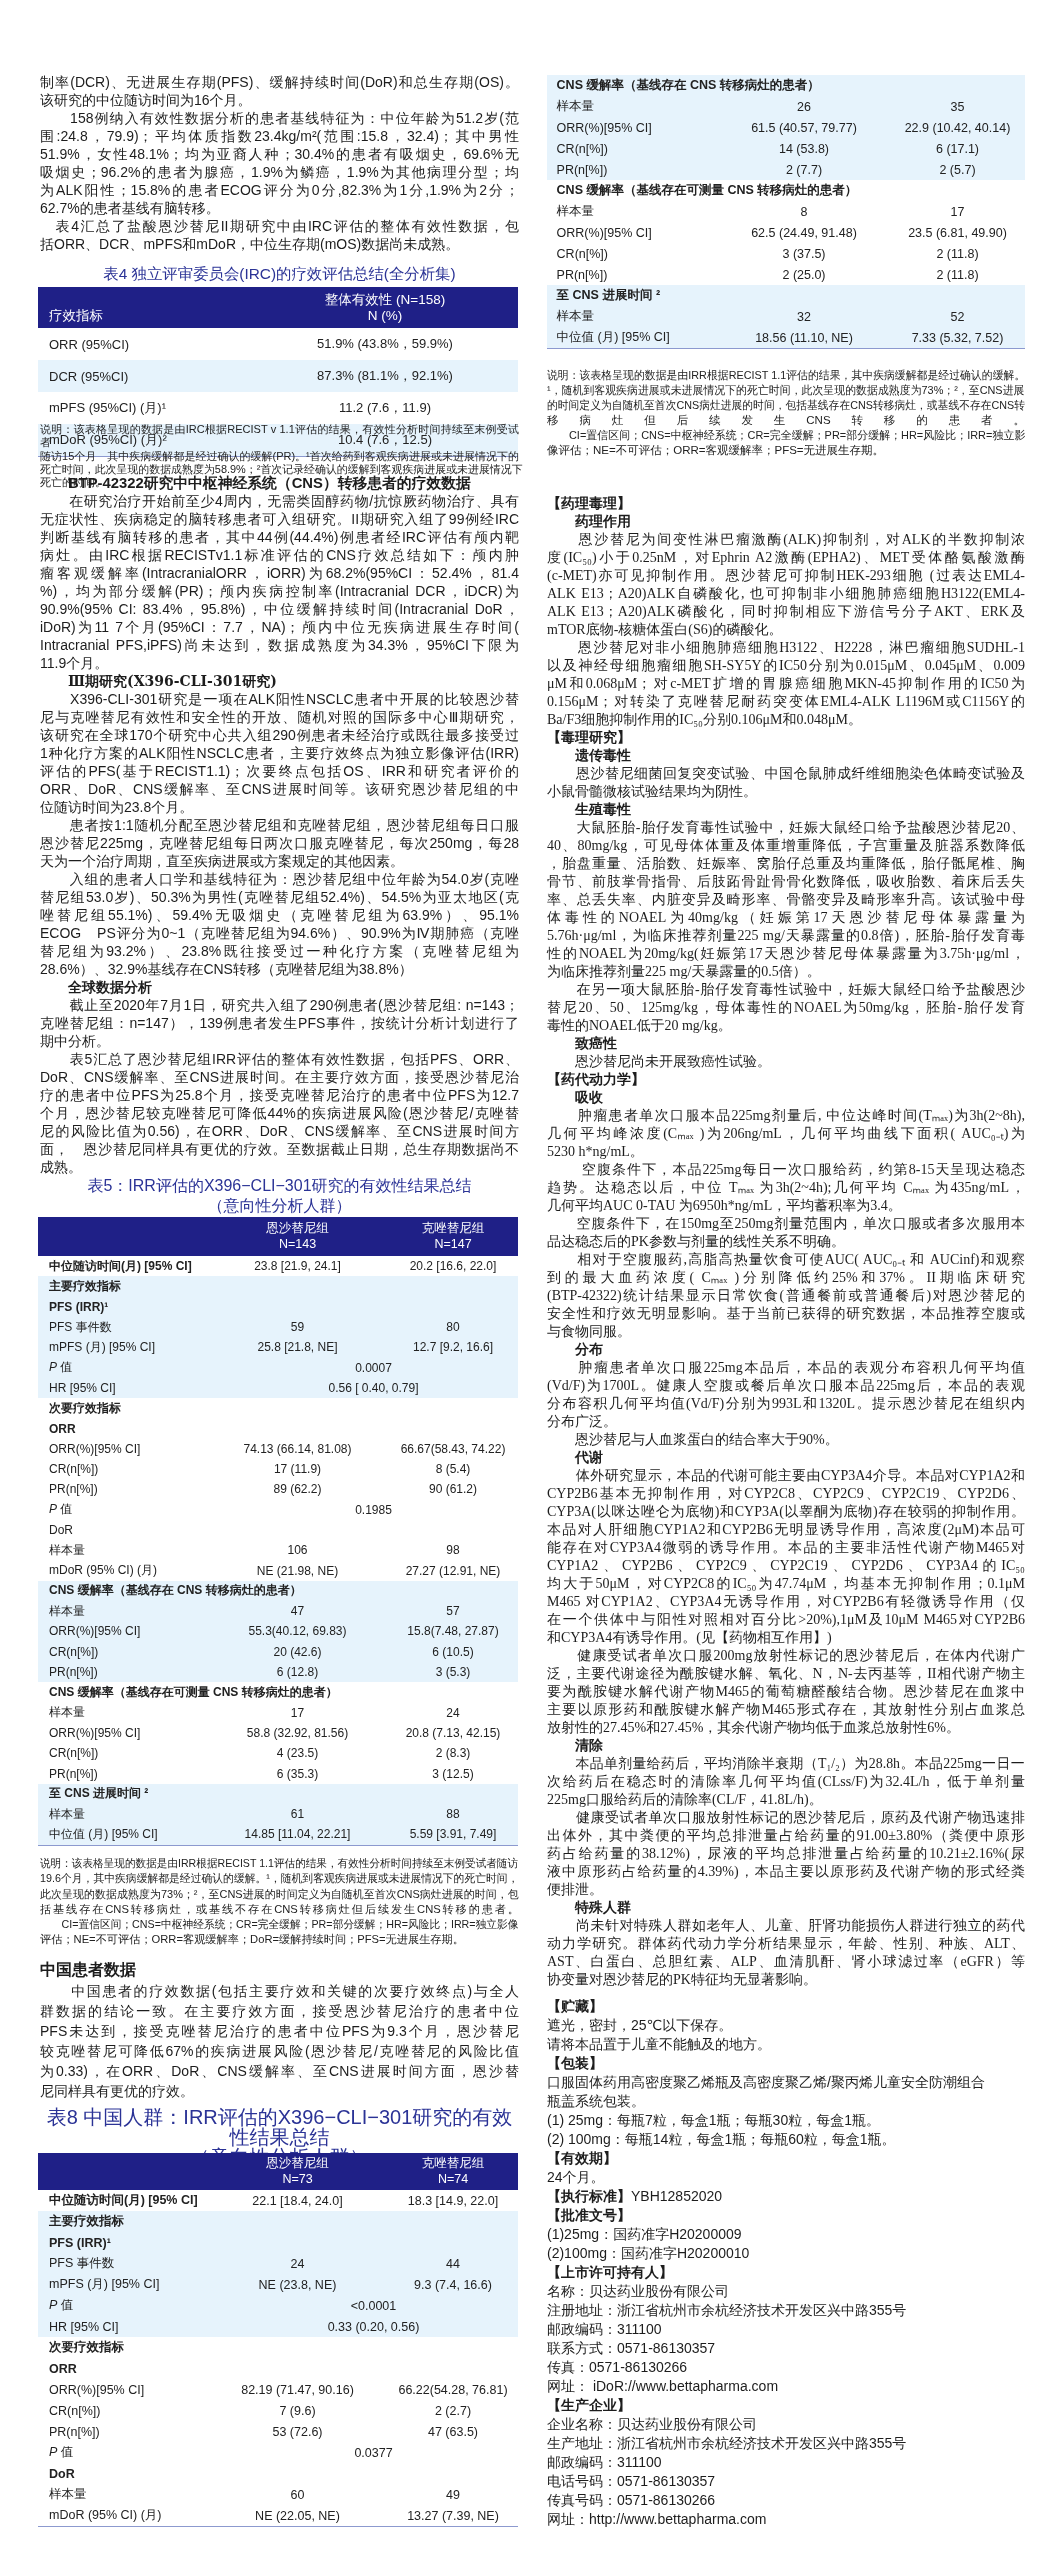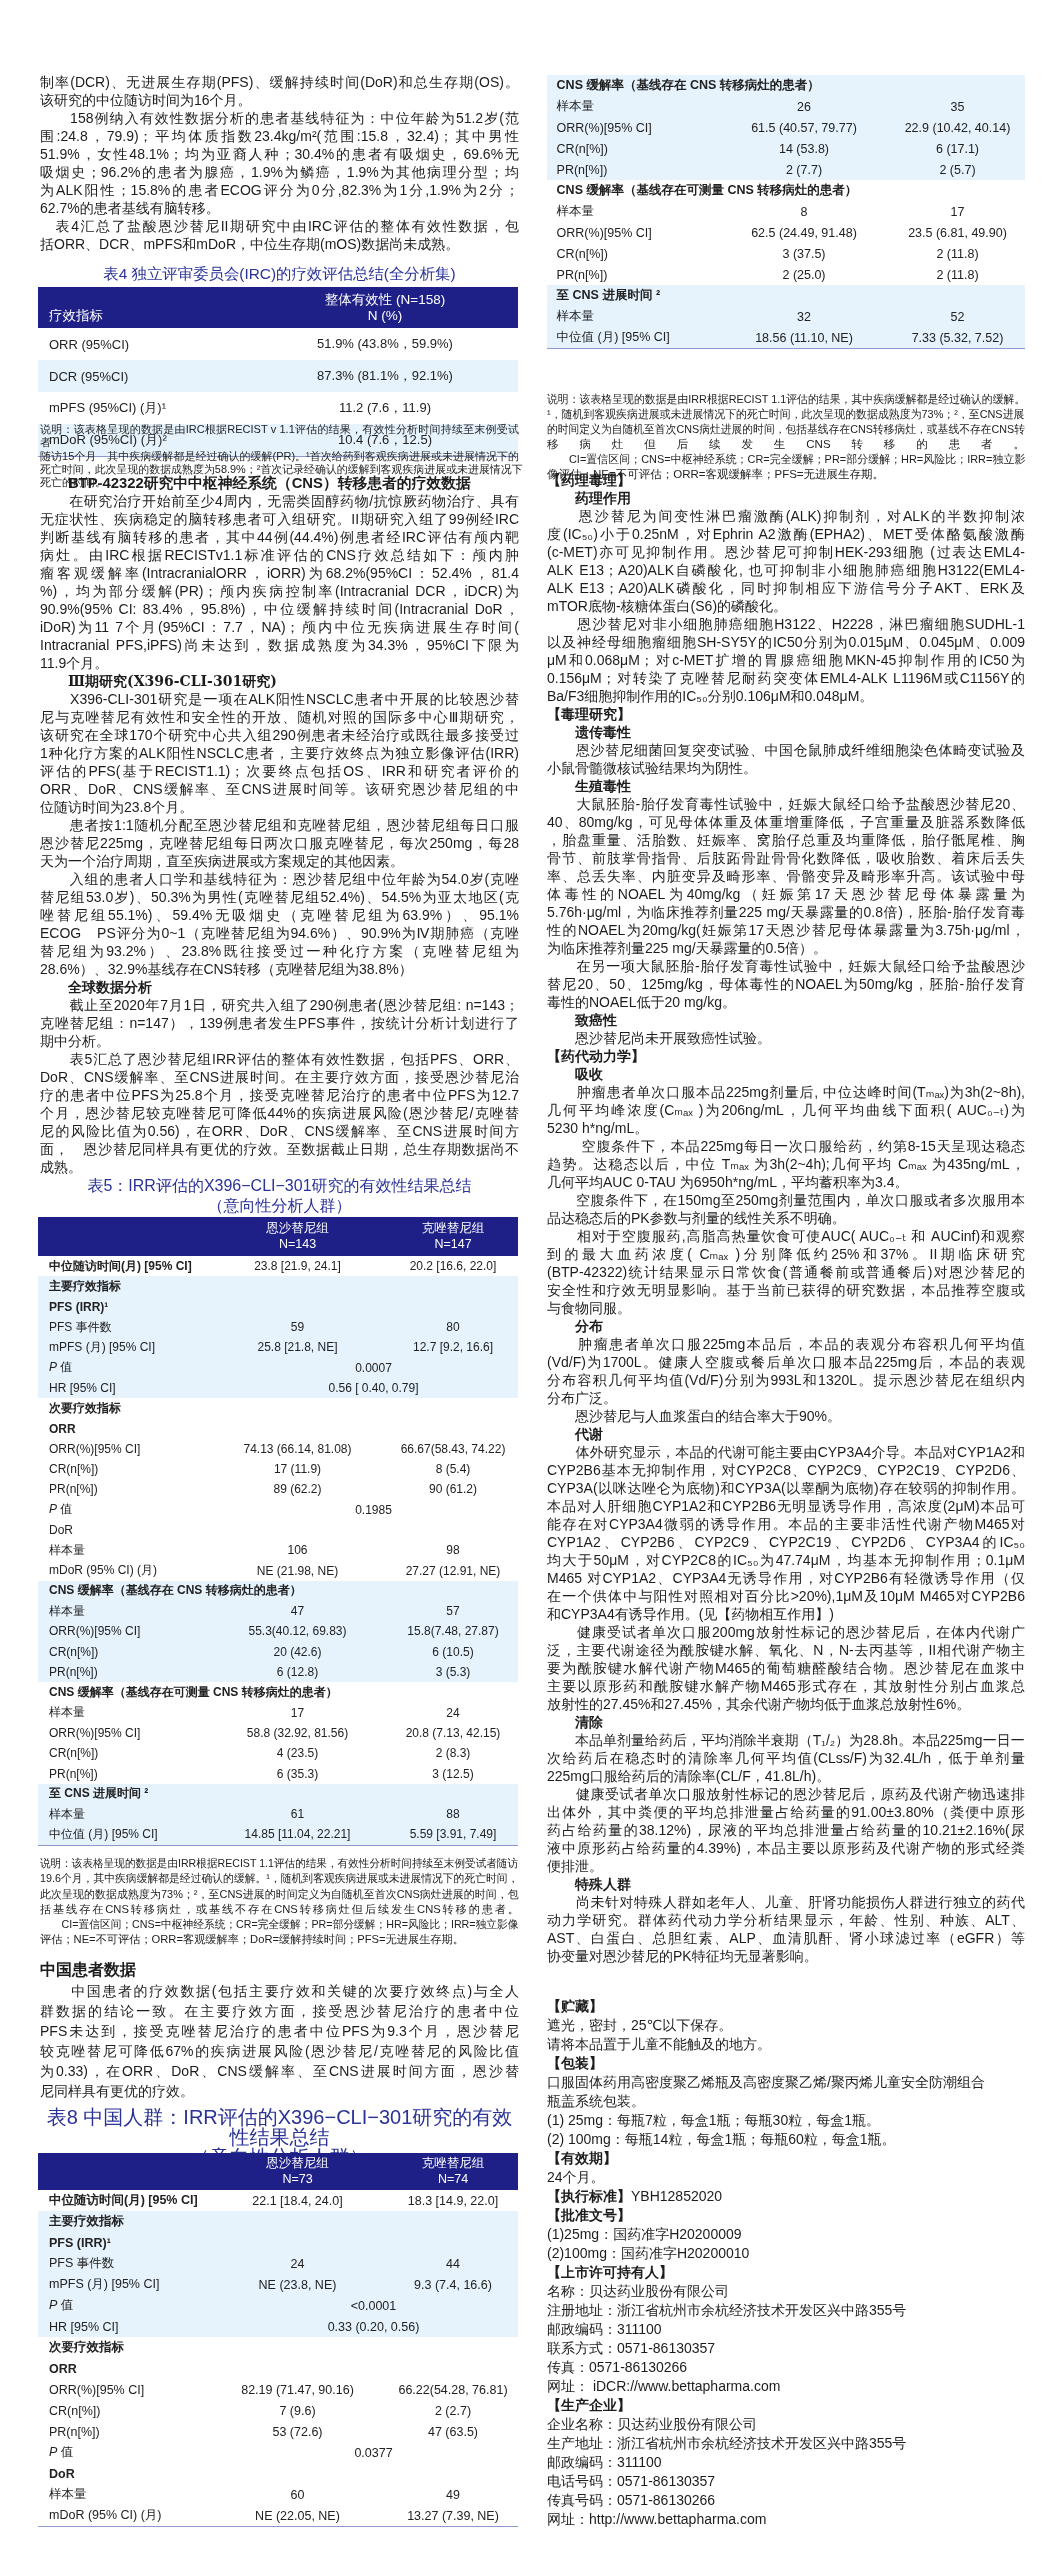--- a/index.html
+++ b/index.html
@@ -491,32 +491,32 @@
           <div class="td v2">52</div>
         </div>
         <div class="tr row band">
           <div class="td label">中位值 (月) [95% CI]</div>
           <div class="td v1">18.56 (11.10, NE)</div>
           <div class="td v2">7.33 (5.32, 7.52)</div>
         </div>
       </div>
   </div>
 
-  <div class="sec R notes" style="top:368px; line-height:15px; font-size:11.5px;margin-top:24px;">
+  <div class="sec R notes" style="top:368px; line-height:15px; font-size:11.5px;">
     <div class="para">
         <div class="ln" style="white-space: nowrap; width: 509px; transform-origin: 0px 0px; transform: scaleX(0.93947);">说明：该表格呈现的数据是由IRR根据RECIST  1.1评估的结果，其中疾病缓解都是经过确认的缓解。</div>
         <div class="ln" style="white-space: nowrap; width: 505px; transform-origin: 0px 0px; transform: scaleX(0.945431);">¹，随机到客观疾病进展或未进展情况下的死亡时间，此次呈现的数据成熟度为73%；²，至CNS进展</div>
         <div class="ln" style="white-space: nowrap; width: 512px; transform-origin: 0px 0px; transform: scaleX(0.933584);">的时间定义为自随机至首次CNS病灶进展的时间，包括基线存在CNS转移病灶，或基线不存在CNS转</div>
         <div class="ln">移病灶但后续发生CNS转移的患者。</div>
         <div class="ln" style="white-space: nowrap; width: 504px; transform-origin: 0px 0px; transform: scaleX(0.949045);">　　CI=置信区间；CNS=中枢神经系统；CR=完全缓解；PR=部分缓解；HR=风险比；IRR=独立影</div>
         <div class="ln last">像评估；NE=不可评估；ORR=客观缓解率；PFS=无进展生存期。</div>
       </div>
   </div>
 
-  <div class="sec R txt" style="top:471px; line-height:18px;">
+  <div class="sec R txt" style="top:495px; line-height:18px;font-family:Liberation Serif, serif;">
     <div class="hd">【药理毒理】</div>
     <div class="hd ind">药理作用</div>
     <div class="para">
         <div class="ln">　　恩沙替尼为间变性淋巴瘤激酶(ALK)抑制剂，对ALK的半数抑制浓</div>
         <div class="ln">度(IC₅₀)小于0.25nM，对Ephrin A2激酶(EPHA2)、MET受体酪氨酸激酶</div>
         <div class="ln">(c-MET)亦可见抑制作用。恩沙替尼可抑制HEK-293细胞 (过表达EML4-</div>
         <div class="ln">ALK E13；A20)ALK自磷酸化, 也可抑制非小细胞肺癌细胞H3122(EML4-</div>
         <div class="ln">ALK E13；A20)ALK磷酸化，同时抑制相应下游信号分子AKT、ERK及</div>
         <div class="ln last">mTOR底物-核糖体蛋白(S6)的磷酸化。</div>
       </div>
@@ -654,21 +654,21 @@
         <div class="ln">(1)25mg：国药准字H20200009</div>
         <div class="ln last">(2)100mg：国药准字H20200010</div>
       </div>
     <div class="blk-title">【上市许可持有人】</div>
     <div class="plain">
         <div class="ln">名称：贝达药业股份有限公司</div>
         <div class="ln">注册地址：浙江省杭州市余杭经济技术开发区兴中路355号</div>
         <div class="ln">邮政编码：311100</div>
         <div class="ln">联系方式：0571-86130357</div>
         <div class="ln">传真：0571-86130266</div>
-        <div class="ln last">网址：  iDCR://www.bettapharma.com</div>
+        <div class="ln last">网址：  iDoR://www.bettapharma.com</div>
       </div>
     <div class="blk-title">【生产企业】</div>
     <div class="plain">
         <div class="ln">企业名称：贝达药业股份有限公司</div>
         <div class="ln">生产地址：浙江省杭州市余杭经济技术开发区兴中路355号</div>
         <div class="ln">邮政编码：311100</div>
         <div class="ln">电话号码：0571-86130357</div>
         <div class="ln">传真号码：0571-86130266</div>
         <div class="ln last">网址：http://www.bettapharma.com</div>
       </div>

